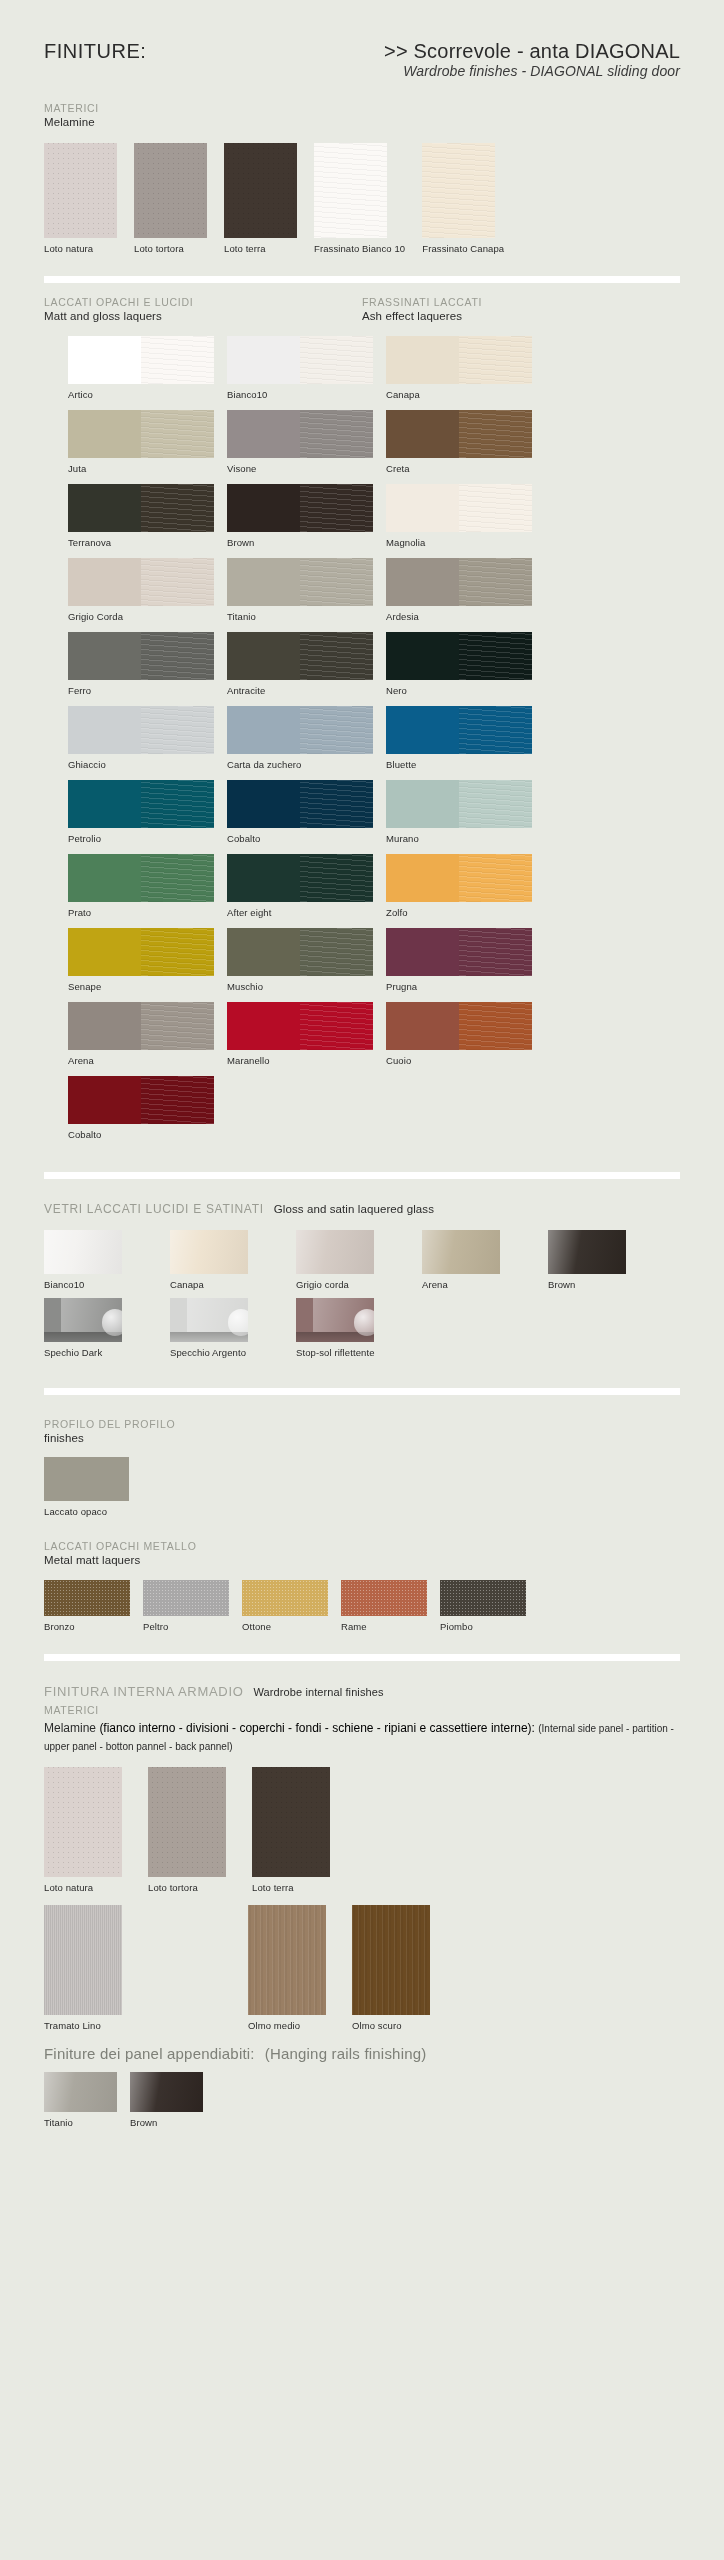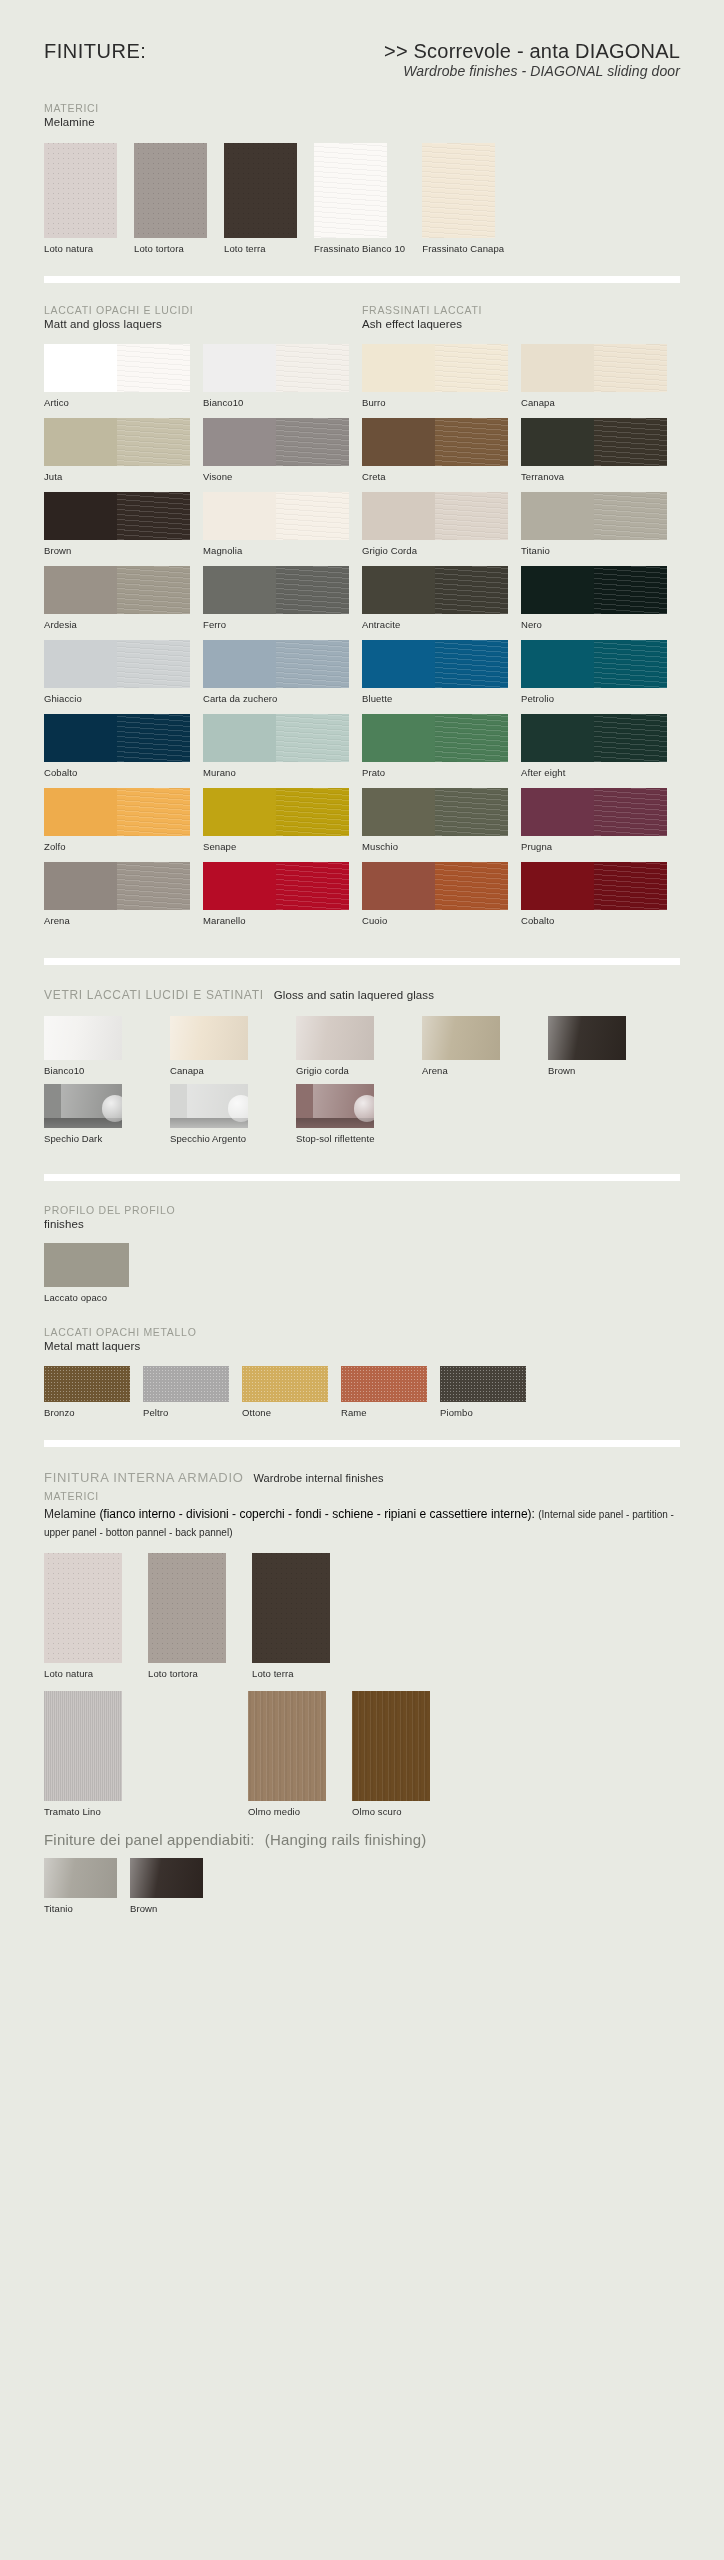--- a/index.html
+++ b/index.html
@@ -22,42 +22,42 @@
   .title-sub { font-size: 14px; color: #3a3a3a; letter-spacing: .1px; font-style: italic; }
 
   
   .sec-head { margin-top: 22px; }
   .sec-it { font-size: 10.5px; color: #9a9c93; letter-spacing: .7px; text-transform: uppercase; line-height: 1.35; }
   .sec-en { font-size: 11.5px; color: #2b2b2b; letter-spacing: .1px; line-height: 1.35; }
   .sec-inline { display: flex; align-items: baseline; gap: 10px; }
   .sec-inline .sec-it { font-size: 12px; }
   .sec-inline .sec-en { font-size: 11.5px; text-align: center; }
 
-  .two-col-heads { display: flex; margin-top: 20px; }
+  .two-col-heads { display: flex; margin-top: 12px; }
   .two-col-heads > div { width: 50%; }
 
   .rule {
     height: 7px; background: #ffffff; margin: 22px 0 0 0; width: 636px;
   }
 
   
   .grid { display: flex; flex-wrap: wrap; }
   .cell { position: relative; }
   .sw {
     position: relative; overflow: hidden;
     background-size: cover;
   }
   .lbl { font-size: 9.5px; color: #2b2b2b; margin-top: 5px; letter-spacing: .1px; white-space: nowrap; }
 
   
   .grid-mel { margin-top: 12px; gap: 17px; }
   .grid-mel .sw { width: 73px; height: 95px; }
 
   
-  .grid-lac { margin-top: 12px; }
+  .grid-lac { margin-top: 12px; margin-left: 24px; }
   .grid-lac .cell { width: 159px; margin-bottom: 10px; }
   .grid-lac .sw { width: 146px; height: 48px; display: flex; }
   .half { width: 50%; height: 100%; }
 
   
   .grid-glass { margin-top: 12px; }
   .grid-glass .cell { width: 78px; margin-right: 48px; margin-bottom: 8px; }
   .grid-glass .sw { width: 78px; height: 44px; }
 
   
@@ -191,27 +191,20 @@
       </div>
       <div class="cell">
         <div class="sw">
           <div class="half" style="background: rgb(239, 238, 238);"></div>
           <div class="half tx-ash" style="background: rgb(243, 239, 233); position: relative;"></div>
         </div>
         <div class="lbl">Bianco10</div>
       </div>
       <div class="cell">
         <div class="sw">
-          <div class="half" style="background: rgb(240, 231, 210);"></div>
-          <div class="half tx-ash" style="background: rgb(242, 233, 214); position: relative;"></div>
-        </div>
-        <div class="lbl">Burro</div>
-      </div>
-      <div class="cell">
-        <div class="sw">
           <div class="half" style="background: rgb(232, 223, 205);"></div>
           <div class="half tx-ash" style="background: rgb(238, 228, 210); position: relative;"></div>
         </div>
         <div class="lbl">Canapa</div>
       </div>
       <div class="cell">
         <div class="sw">
           <div class="half" style="background: rgb(191, 185, 159);"></div>
           <div class="half tx-ash" style="background: rgb(199, 193, 170); position: relative;"></div>
         </div>

